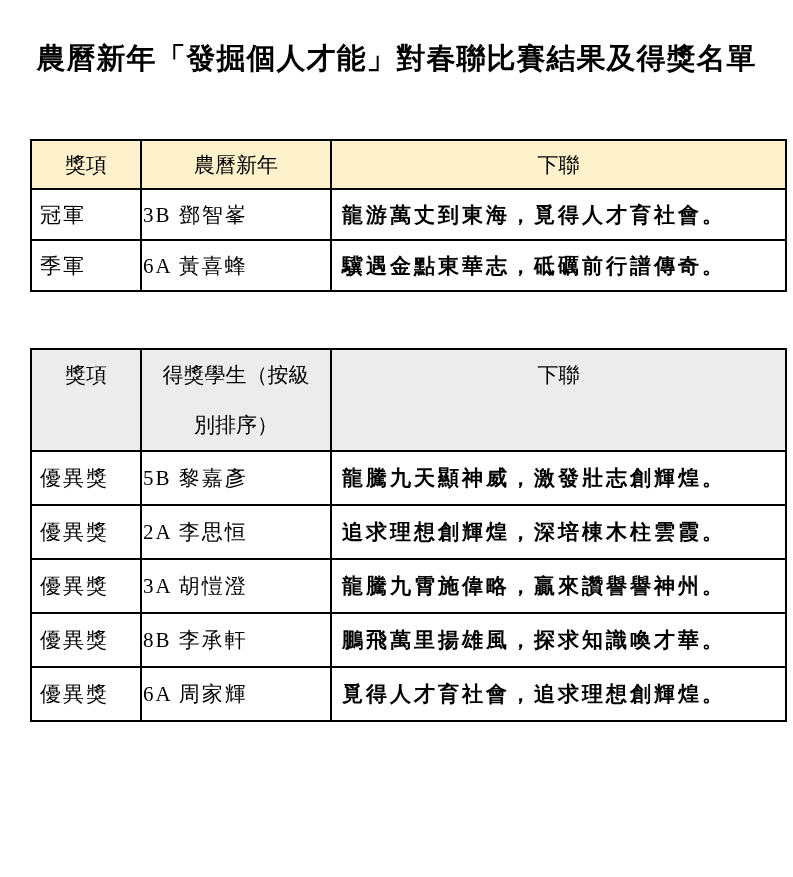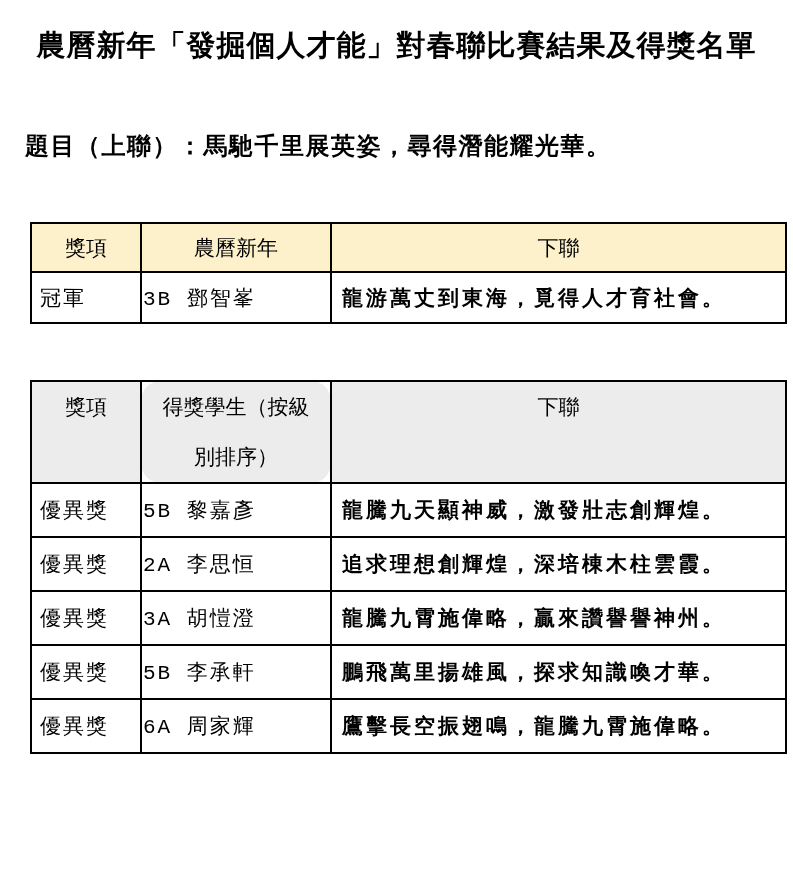--- a/index.html
+++ b/index.html
@@ -8,20 +8,21 @@
     background: #ffffff;
     color: #000000;
     font-family: "Liberation Serif", "DejaVu Serif", serif;
   }
   .page {
     position: relative;
     width: 793px;
     height: 763px;
     background: #ffffff;
     overflow: hidden;
+    margin-top: 13px;
   }
   .doc-title {
     margin: 26px 0 0 0;
     font-size: 29px;
     font-weight: bold;
     text-align: center;
     letter-spacing: 1px;
     white-space: nowrap;
   }
   .doc-subtitle {
@@ -52,60 +53,64 @@
   .table-top3 th {
     height: 47px;
     background: var(--table1_header_bg, #fdf1cc);
   }
   .table-merit th {
     height: 98px;
     background: var(--table2_header_bg, #ececec);
     vertical-align: top;
     line-height: 50px;
   }
-  .table-merit th.student-hdr { padding: 0 16px; border-radius: 20px; }
+  .table-merit th.student-hdr { padding: 0 16px; }
   .table-top3 td  { height: 47px; }
   .table-merit td { height: 50px; }
   td.award   { padding-left: 8px;  letter-spacing: 2px; white-space: nowrap; }
-  td.student { letter-spacing: 2px; white-space: nowrap; font-family: Liberation Mono, monospace; }
+  td.student { letter-spacing: 2px; white-space: nowrap; }
   td.couplet {
     padding-left: 10px;
     font-weight: bold;
     letter-spacing: 3px;
     white-space: nowrap;
     border-radius: 18px;
   }
 </style>
 </head>
 <body>
 
 <div class="page">
 
   <h1 class="doc-title">農曆新年「發掘個人才能」對春聯比賽結果及得獎名單</h1>
 
-  <p class="doc-subtitle">題目（上聯）：馬馳千里展英姿，尋得潛能耀光華。</p>
 
   <table class="table-top3">
     <colgroup>
       <col class="c-award">
         <col class="c-student">
         <col class="c-couplet">
     </colgroup>
     <thead>
       <tr>
         <th>獎項</th>
         <th>農曆新年</th>
         <th>下聯</th>
       </tr>
     </thead>
     <tbody>
       <tr>
         <td class="award">冠軍</td>
         <td class="student">3B 鄧智峯</td>
         <td class="couplet">龍游萬丈到東海，覓得人才育社會。</td>
+      </tr>
+      <tr>
+        <td class="award">季軍</td>
+        <td class="student">6A 黃喜蜂</td>
+        <td class="couplet">驥遇金點東華志，砥礪前行譜傳奇。</td>
       </tr>
     </tbody>
   </table>
 
   <table class="table-merit">
     <colgroup>
       <col class="c-award">
         <col class="c-student">
         <col class="c-couplet">
     </colgroup>
@@ -127,24 +132,24 @@
         <td class="student">2A 李思恒</td>
         <td class="couplet">追求理想創輝煌，深培棟木柱雲霞。</td>
       </tr>
       <tr>
         <td class="award">優異獎</td>
         <td class="student">3A 胡愷澄</td>
         <td class="couplet">龍騰九霄施偉略，贏來讚譽譽神州。</td>
       </tr>
       <tr>
         <td class="award">優異獎</td>
-        <td class="student">5B 李承軒</td>
+        <td class="student">8B 李承軒</td>
         <td class="couplet">鵬飛萬里揚雄風，探求知識喚才華。</td>
       </tr>
       <tr>
         <td class="award">優異獎</td>
         <td class="student">6A 周家輝</td>
-        <td class="couplet">鷹擊長空振翅鳴，龍騰九霄施偉略。</td>
+        <td class="couplet">覓得人才育社會，追求理想創輝煌。</td>
       </tr>
     </tbody>
   </table>
 
 </div>
 
 </body></html>

